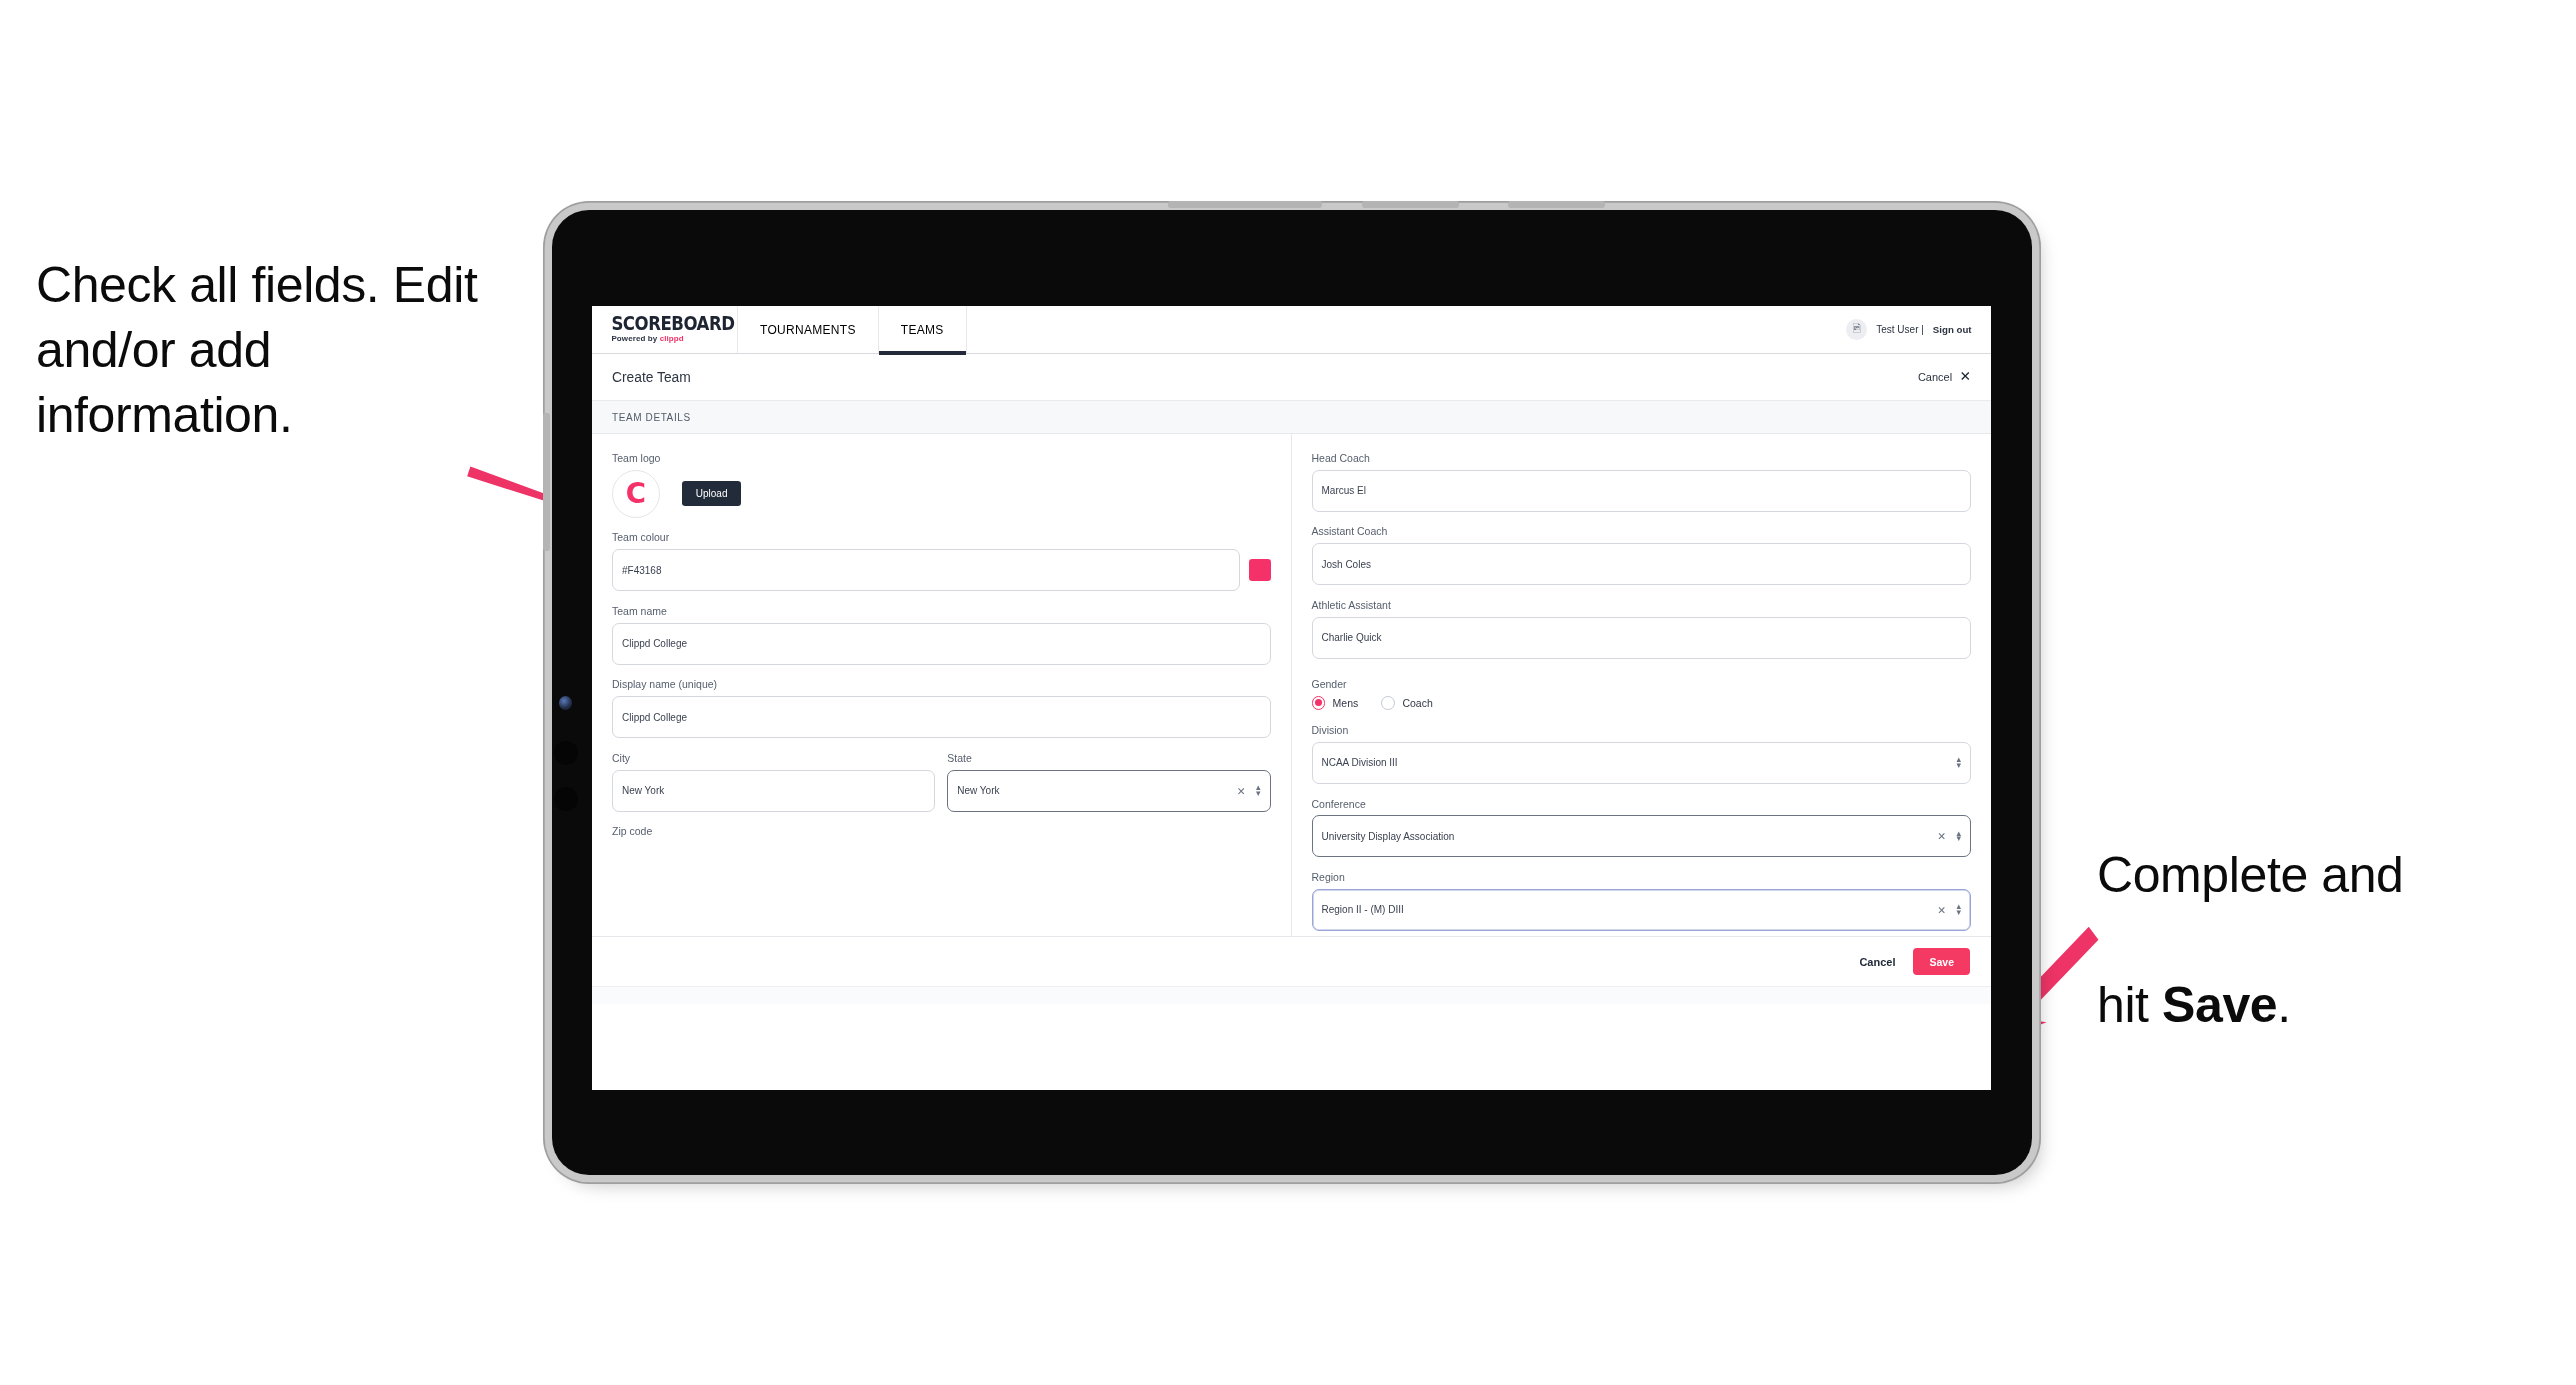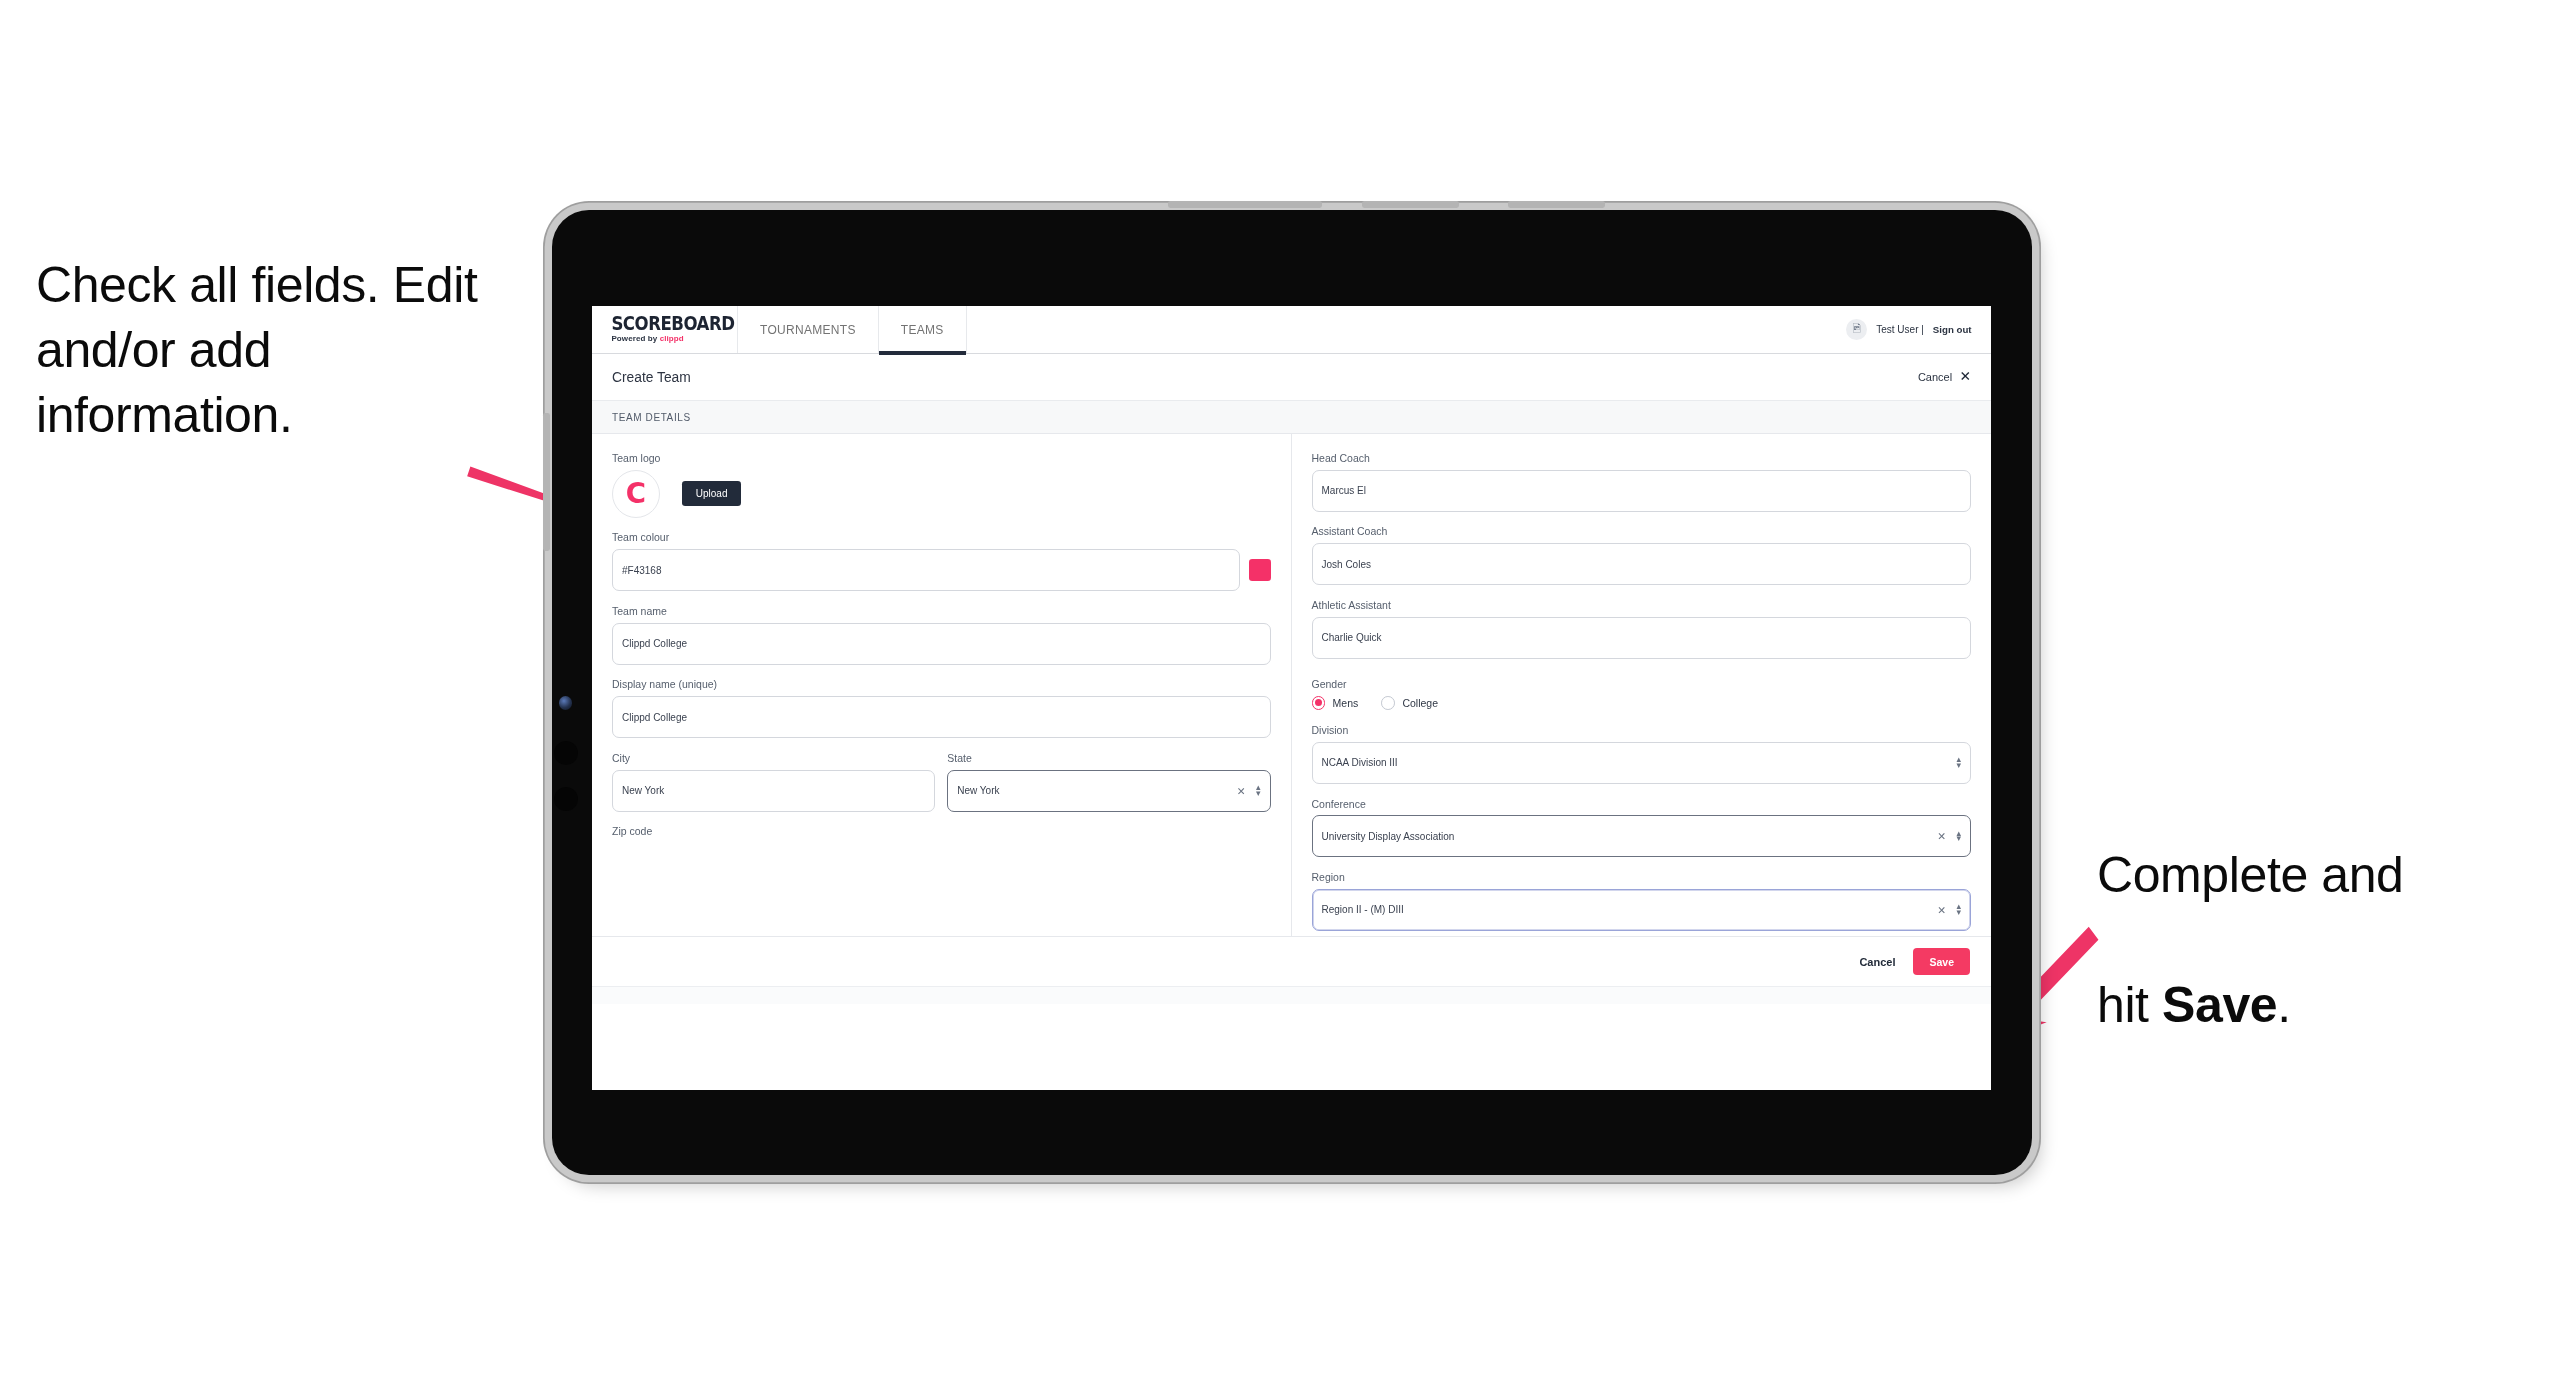--- a/index.html
+++ b/index.html
@@ -94,21 +94,21 @@
     transform: scaleY(1.14); transform-origin: left center;
   }
   #brand-sub {
     margin-top: 1px; font-size: 8px; color: #2b3342; font-weight: 700;
     letter-spacing: 0.1px;
   }
   #brand-sub .pink { color: #f43168; }
 
   .navtab {
     display: flex; align-items: center; padding: 0 22px;
-    font-size: 12px; color: #737373; letter-spacing: 0.3px;
+    font-size: 12px; color: #000000; letter-spacing: 0.3px;
     border-right: 0.8px solid #e7e9ec;
     background: #fff;
     position: relative;
   }
   .navtab.active::after {
     content: ""; position: absolute; left: 0; right: 0; bottom: -1.6px;
     height: 3.2px; background: #232b3b;
   }
   #nav-spacer { flex: 1; }
   #userbox {
@@ -377,21 +377,21 @@
 
             <div class="field" style="margin-top:19.4px;">
               <span class="flabel">Gender</span>
               <div id="radio-row">
                 <div class="radio on">
                   <span class="dot"></span>
                   <span>Mens</span>
                 </div>
                 <div class="radio">
                   <span class="dot"></span>
-                  <span>College</span>
+                  <span>Coach</span>
                 </div>
               </div>
             </div>
 
             <div class="field" style="margin-top:14.6px;">
               <span class="flabel">Division</span>
               <div class="fctl">
                 <span class="val">NCAA Division III</span>
                 <span class="adorn">
                   <span class="caret">

